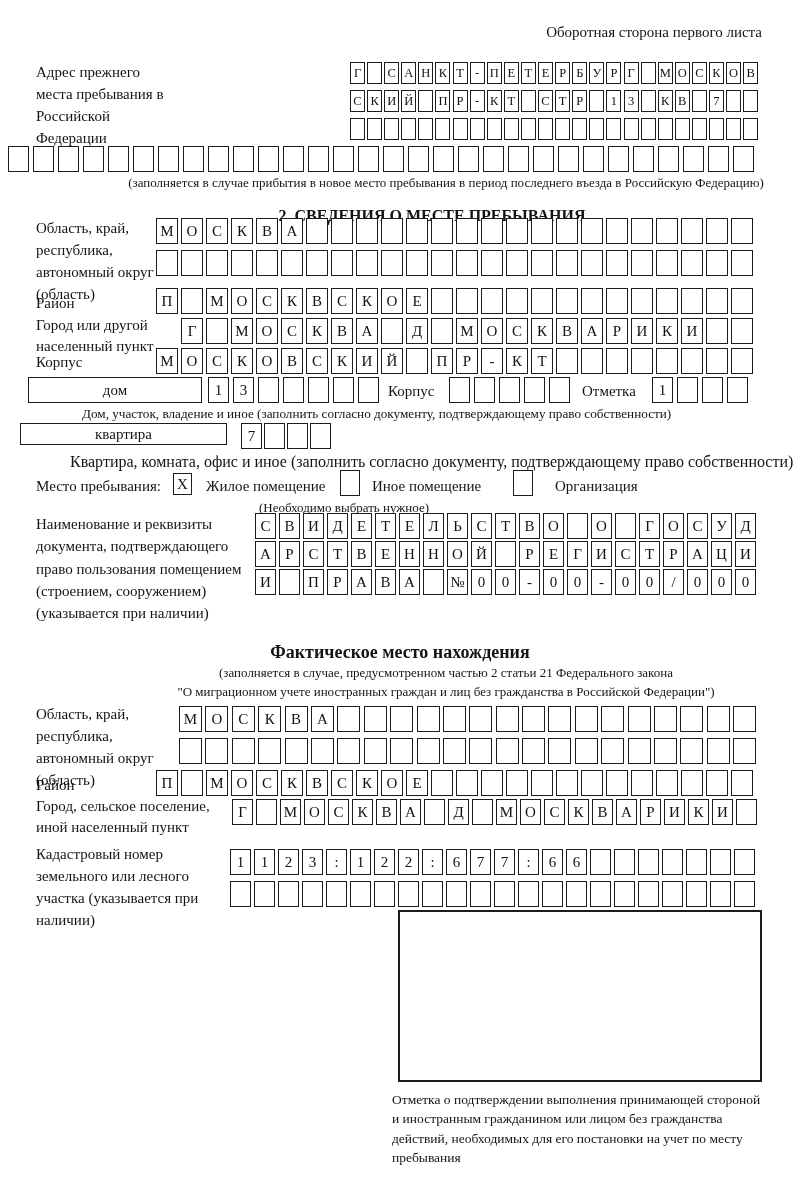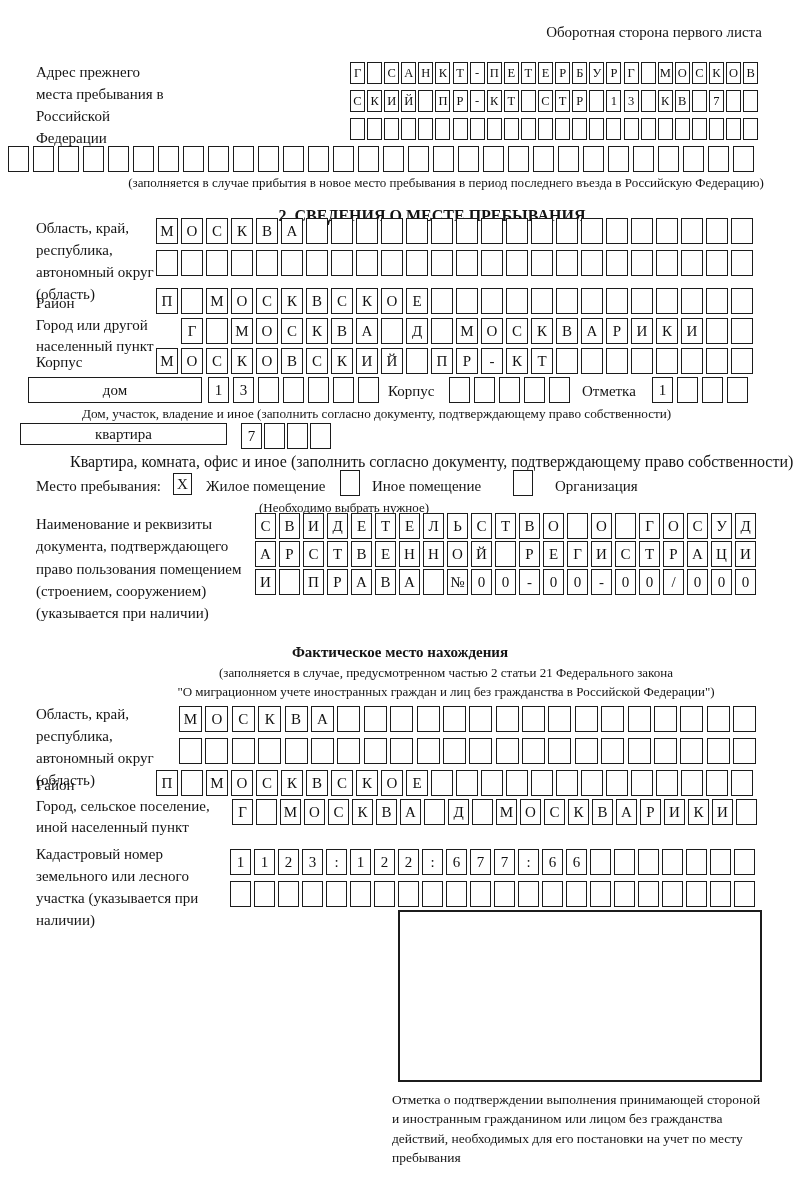--- a/index.html
+++ b/index.html
@@ -398,21 +398,21 @@
       <span class="cell">0</span>
       <span class="cell">-</span>
       <span class="cell">0</span>
       <span class="cell">0</span>
       <span class="cell">/</span>
       <span class="cell">0</span>
       <span class="cell">0</span>
       <span class="cell">0</span>
     </div>
 
-  <div class="abs lbl bold center" style="top:641px;font-size:15px;">Фактическое место нахождения</div>
+  <div class="abs lbl bold center" style="top:641px;font-size:18px;">Фактическое место нахождения</div>
   <div class="abs note center" style="top:665px;">(заполняется в случае, предусмотренном частью 2 статьи 21 Федерального закона</div>
   <div class="abs note center" style="top:684px;">"О миграционном учете иностранных граждан и лиц без гражданства в Российской Федерации")</div>
 
   <div class="abs lbl" style="left:36px;top:703px;width:158px;">Область, край, республика, автономный округ (область)</div>
   <div class="abs cells rf22" style="left:179px;top:706px;">
       <span class="cell">М</span>
       <span class="cell">О</span>
       <span class="cell">С</span>
       <span class="cell">К</span>
       <span class="cell">В</span>

